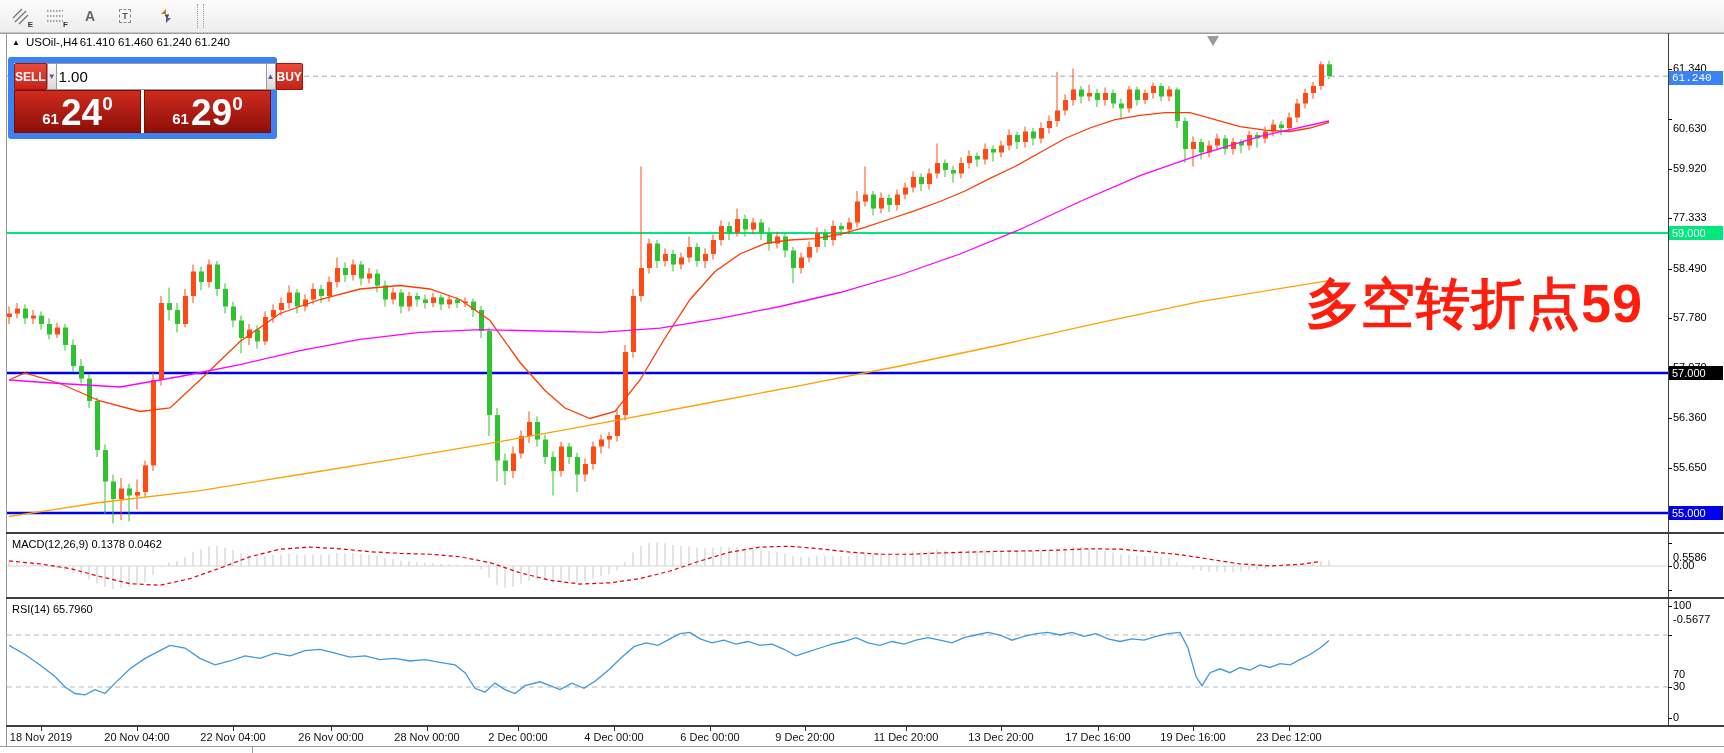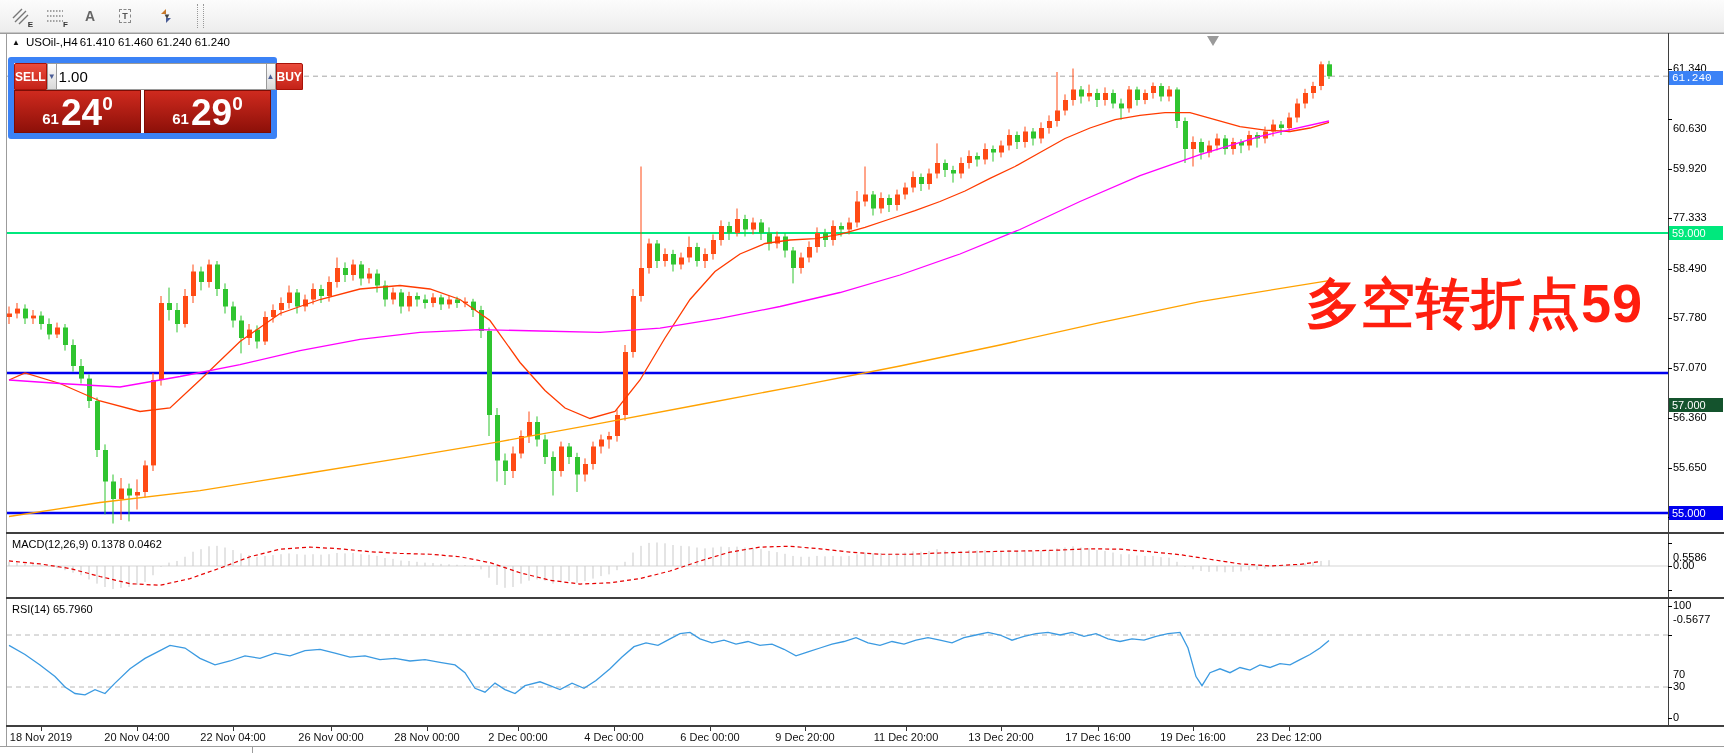--- a/index.html
+++ b/index.html
@@ -669,21 +669,21 @@
       <div class="tick-label" style="top:311.3999999999999px;">57.780</div>
       <div class="tick-dash" style="top:368.09999999999997px;"></div>
       <div class="tick-label" style="top:361.09999999999997px;">57.070</div>
       <div class="tick-dash" style="top:417.80000000000007px;"></div>
       <div class="tick-label" style="top:410.80000000000007px;">56.360</div>
       <div class="tick-dash" style="top:467.5000000000001px;"></div>
       <div class="tick-label" style="top:460.5000000000001px;">55.650</div>
       <div class="tick-dash" style="top:517.2000000000002px;"></div>
       <div class="tick-label" style="top:510.20000000000016px;">54.940</div>
       <div class="px-label" style="top:226px;background:#00e87d;">59.000</div>
-      <div class="px-label" style="top:366px;background:#14532d;margin-top:32px;">57.000</div>
+      <div class="px-label" style="top:366px;background:#000000;">57.000</div>
       <div class="px-label" style="top:506px;background:#0000ee;">55.000</div>
       <div class="px-label" style="top:71px;background:#3b82f6;font-family:Liberation Mono, monospace;">61.240</div>
       <div class="tick-dash" style="top:542.5388px;"></div>
       <div class="tick-label" style="top:551px;">0.5586</div>
       <div class="tick-dash" style="top:566px;"></div>
       <div class="tick-label" style="top:559px;">0.00</div>
       <div class="tick-dash" style="top:589.8434px;"></div>
       <div class="tick-label" style="top:613px;">-0.5677</div>
       <div class="tick-dash" style="top:606px;"></div>
       <div class="tick-label" style="top:599px;">100</div>

